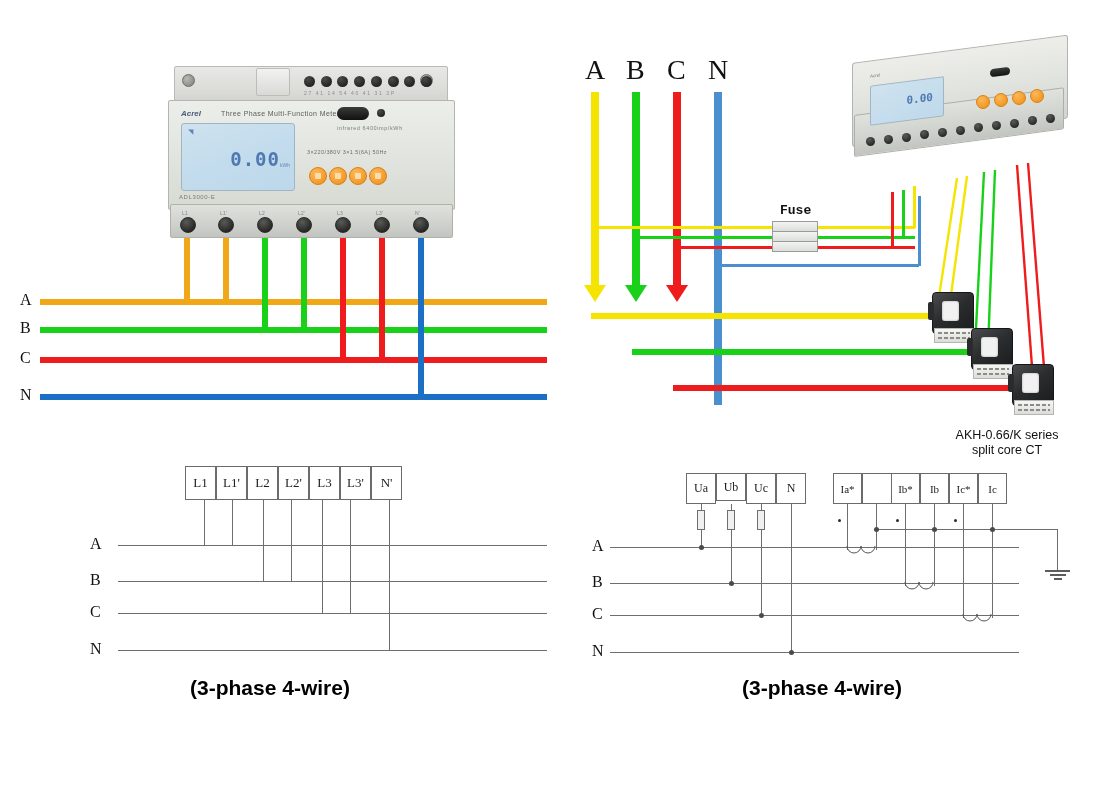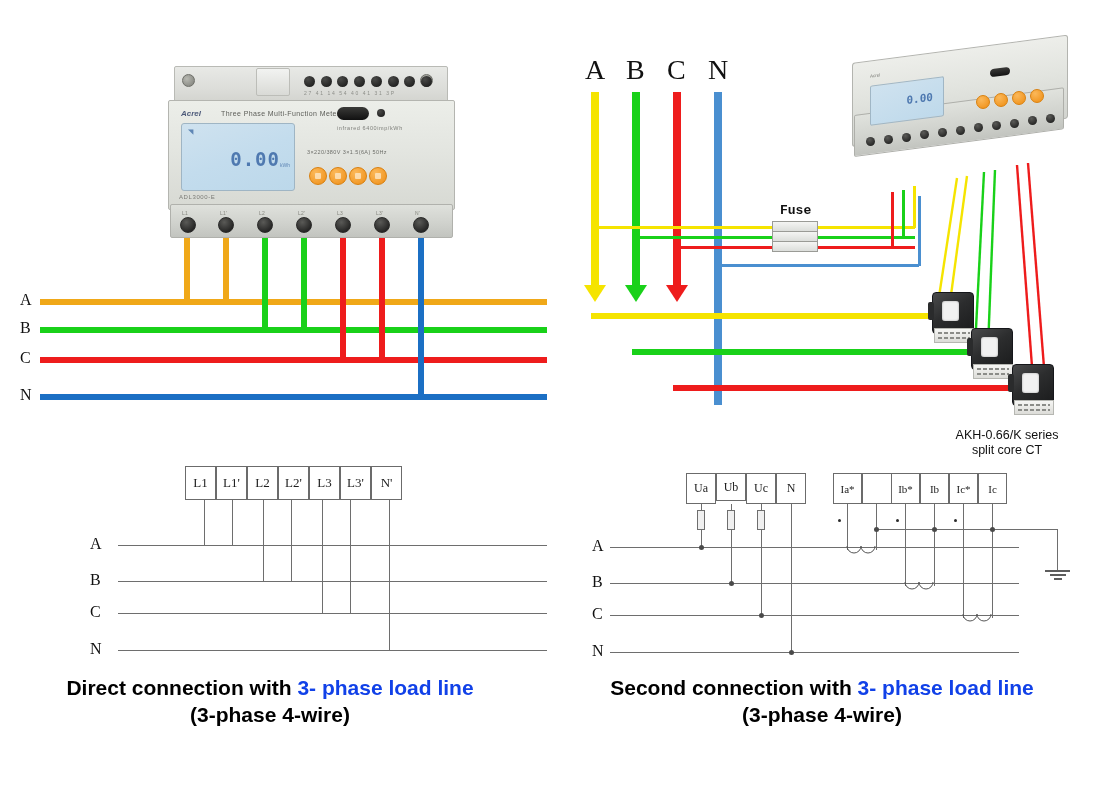--- a/index.html
+++ b/index.html
@@ -461,23 +461,20 @@
 
       <div class="vline" style="left:389px;top:500px;width:1px;height:151px;"></div>
 
       <div class="phase-small" style="left:90px;top:535px;">A</div>
       <div class="phase-small" style="left:90px;top:571px;">B</div>
       <div class="phase-small" style="left:90px;top:603px;">C</div>
       <div class="phase-small" style="left:90px;top:640px;">N</div>
     </div>
 
     <div class="caption" style="left:10px;top:674px;width:520px;">
-      <div>
-        <span>Direct connection with </span><span class="blue">3- phase load line</span>
-      </div>
       <div>(3-phase 4-wire)</div>
     </div>
   </div>
 
   <div class="panel" style="left:547px;top:0;width:547px;height:812px;">
 
     <div class="wire" style="left:44px;top:92px;width:8px;height:200px;background:#F5E400;"></div>
     <div class="wire" style="left:37px;top:285px;width:0;height:0;border-left:11px solid transparent;border-right:11px solid transparent;border-top:17px solid #F5E400;"></div>
 
     <div class="wire" style="left:85px;top:92px;width:8px;height:200px;background:#19D119;"></div>
@@ -660,20 +657,17 @@
         <i style="width:8px;"></i>
       </div>
 
       <div class="phase-small" style="left:45px;top:537px;">A</div>
       <div class="phase-small" style="left:45px;top:573px;">B</div>
       <div class="phase-small" style="left:45px;top:605px;">C</div>
       <div class="phase-small" style="left:45px;top:642px;">N</div>
     </div>
 
     <div class="caption" style="left:10px;top:674px;width:530px;">
-      <div>
-        <span>Second connection with </span><span class="blue">3- phase load line</span>
-      </div>
       <div>(3-phase 4-wire)</div>
     </div>
   </div>
 
 </div>
 
 </body></html>

